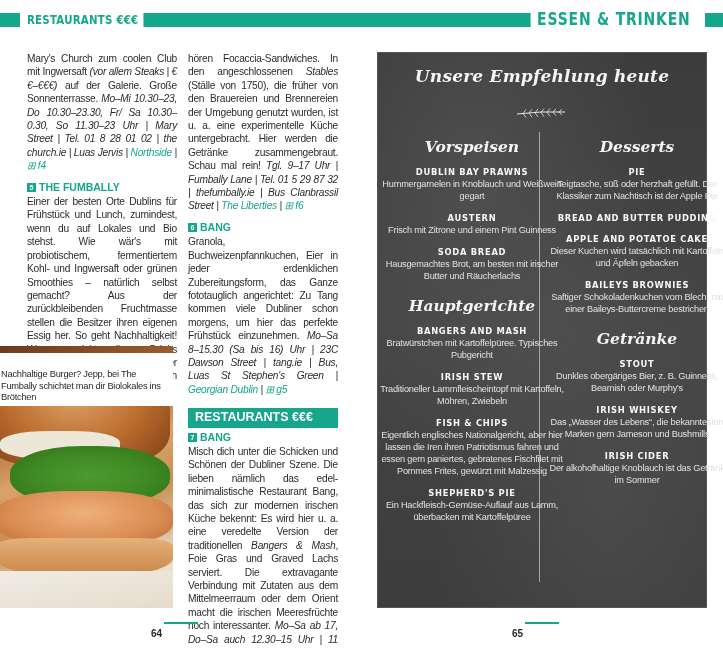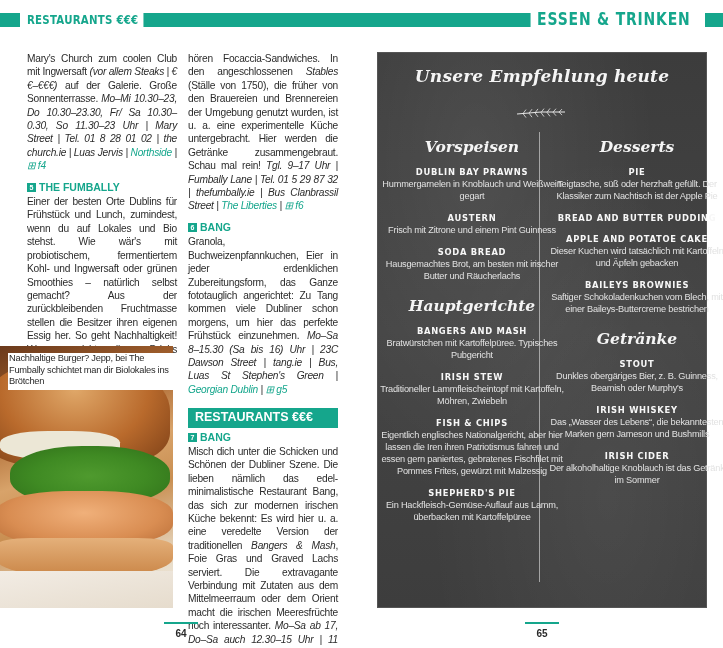--- a/index.html
+++ b/index.html
@@ -64,22 +64,22 @@
     }
     .photo .bun-bottom {
       position: absolute; left: -5px; top: 192px; width: 178px; height: 40px; border-radius: 20% 20% 50% 50%;
       background: linear-gradient(180deg, #e4b07a 0%, #c98445 100%);
     }
     .photo .plate {
       position: absolute; left: 0; top: 225px; width: 173px; height: 37px;
       background: linear-gradient(170deg, #f2ece4 0%, #e6dccd 100%);
     }
     .caption {
-      position: absolute; left: 8px; top: 353px; width: 173px; background: #ffffff;
-      font-size: 9.3px; line-height: 11.5px; color: #2a2a2a; padding: 0 3px 2px 1px;
+      position: absolute; left: 0; top: 353px; width: 173px; background: #ffffff;
+      font-size: 9.3px; line-height: 11.5px; color: #2a2a2a; padding: 16px 3px 2px 1px;
       letter-spacing: -0.25px; z-index: 2;
     }
 
     
     .board {
       position: absolute; left: 377px; top: 52px; width: 330px; height: 556px;
       background:
         radial-gradient(ellipse at 30% 20%, rgba(255,255,255,0.08) 0%, rgba(255,255,255,0) 55%),
         radial-gradient(ellipse at 70% 80%, rgba(255,255,255,0.06) 0%, rgba(255,255,255,0) 55%),
         linear-gradient(180deg, #3c3c3c 0%, #444444 50%, #3d3d3d 100%);
@@ -107,21 +107,21 @@
     .dish { margin-bottom: 10px; }
     .dish-name {
       font-family: "DejaVu Sans", sans-serif; font-weight: bold; font-size: 9.5px; letter-spacing: 0.8px;
       color: #f7f7f7; margin-bottom: 1px; transform: scaleX(0.88);
     }
     .dish-desc {
       font-family: "Liberation Sans", sans-serif; font-size: 9.2px; line-height: 12px; color: #e2e2e2;
       letter-spacing: -0.2px; padding: 0 2px;
     }
 
-    .pageno { position: absolute; top: 622px; text-align: center; width: 60px; }
+    .pageno { position: absolute; top: 622px; text-align: left; width: 60px; }
     .pageno .rule { width: 34px; height: 2px; background: #15a68c; margin: 0 auto 4px auto; }
     .pageno .num { font-size: 10px; font-weight: bold; color: #2a2a2a; }
   </style>
 </head>
 <body>
 
 <div class="band" style="left:0; width:20px;"></div>
 <div class="band" style="left:137px; width:420px;"></div>
 <div class="band" style="left:705px; width:18px;"></div>
 <div class="hdr-left-title">RESTAURANTS €€€</div>

